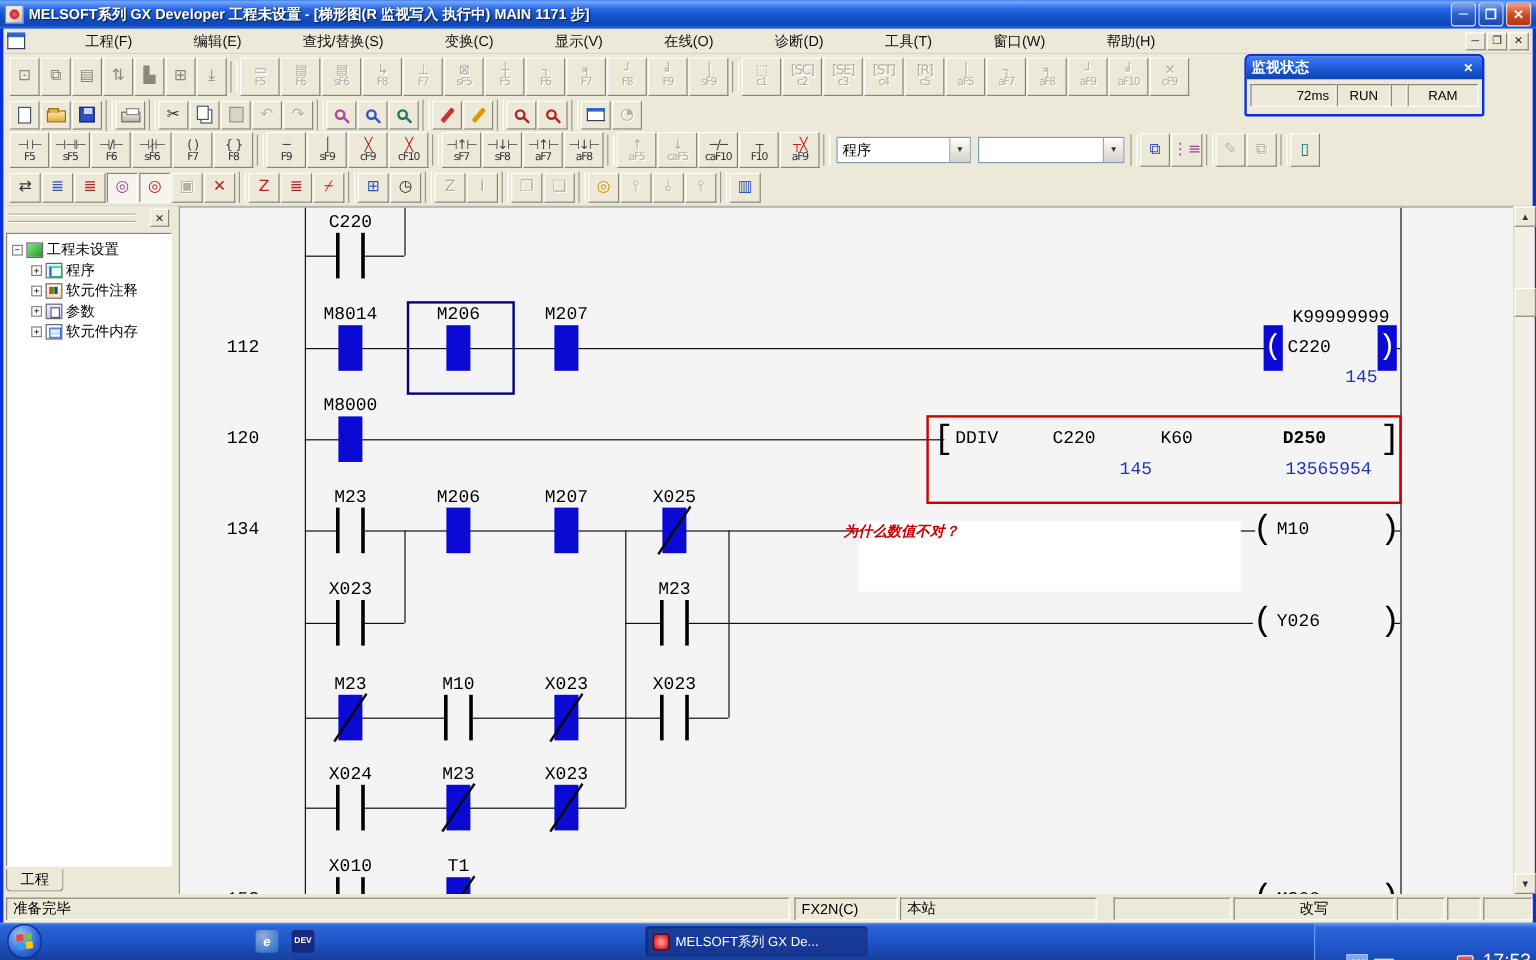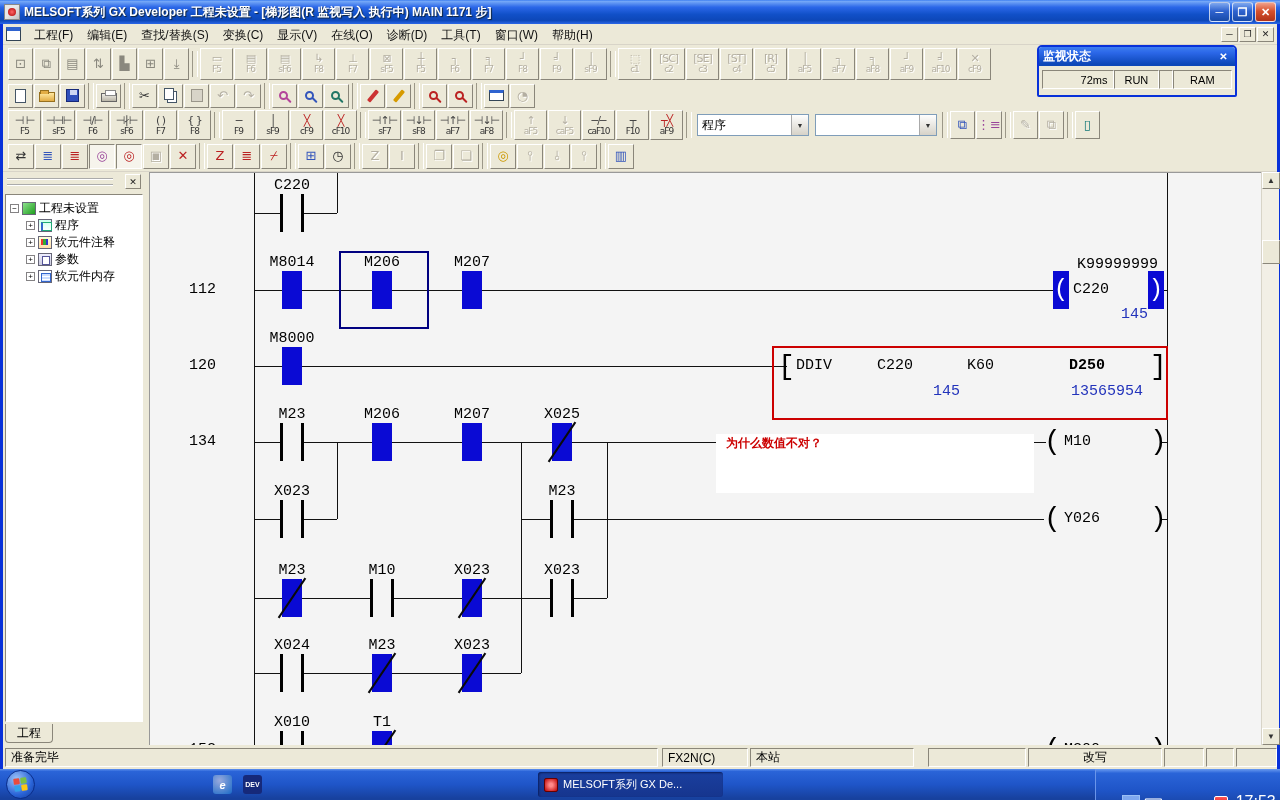--- a/index.html
+++ b/index.html
@@ -13,21 +13,21 @@
   #title-text { font-size:12px; font-weight:bold; text-shadow:1px 1px 1px #123; white-space:nowrap; overflow:hidden; flex:1; }
   .titlebtn { width:21px; height:20px; margin-left:2px; border-radius:3px; border:1px solid rgba(255,255,255,.7);
     color:#fff; font-size:11px; font-weight:bold; display:flex; align-items:center; justify-content:center;
     background:linear-gradient(#7fa8ef,#2f63cf 45%,#174aa8); }
   .titlebtn.close { background:linear-gradient(#f0a08a,#d6512d 45%,#b13318); }
   #app-icon { width:16px; height:16px; margin-right:4px; background:linear-gradient(135deg,#e8e8e8 45%,#c0c0c0); border:1px solid #888; position:relative; }
   #app-icon::after { content:""; position:absolute; left:3px; top:3px; width:8px; height:8px; background:radial-gradient(#f66,#a00); border-radius:50%; }
 
   #menubar { position:absolute; left:0; top:24px; width:1274px; height:21px; background:#ece9d8; border-bottom:1px solid #d8d4c8; display:flex; align-items:center; padding:0 3px; }
   #mdi-icon { width:15px; height:14px; background:#fff; border:1px solid #345; border-top:4px solid #2f63cf; margin-right:6px; }
-  .menu-item { font-size:12px; color:#111; padding:2px 7px; white-space:nowrap; }
+  .menu-item { font-size:12px; color:#111; padding:2px 7px; white-space:nowrap;margin-left:37px; }
   #mdi-ctrls { margin-left:auto; display:flex; }
   .mdibtn { width:17px; height:15px; margin-left:1px; background:#ece9d8; border:1px solid; border-color:#fff #8a867a #8a867a #fff; font-size:9px; color:#222; display:flex; align-items:center; justify-content:center; }
 
   
   .tb-row { position:absolute; left:0; width:1274px; display:flex; align-items:center; padding-left:5px; background:#ece9d8; }
   #tb1 { top:45px; height:37px; }
   #tb2 { top:82px; height:27px; }
   #tb3 { top:109px; height:32px; }
   #tb4 { top:141px; height:31px; border-bottom:1px solid #d8d4c8; }
   .tb-btn { height:24px; min-width:25px; margin-right:1px; background:#ece9d8; border:1px solid; border-color:#fff #8a867a #8a867a #fff;
@@ -664,21 +664,21 @@
       <div class="ltxt big" style="left: 628px; top: 174px;">[</div>
       <div class="ltxt" style="left: 646px; top: 184px;">DDIV</div>
       <div class="ltxt" style="left: 727px; top: 184px;">C220</div>
       <div class="ltxt" style="left: 817px; top: 184px;">K60</div>
       <div class="ltxt" style="left: 919px; top: 184px; font-weight: bold;">D250</div>
       <div class="ltxt big" style="left: 1000px; top: 174px;">]</div>
       <div class="ltxt val" style="right: 301px; top: 210px;">145</div>
       <div class="ltxt val" style="right: 118px; top: 210px;">13565954</div>
       <div id="selbox" style="left: 189px; top: 78px; width: 90px; height: 78px;"></div>
       <div id="annot" style="left: 566px; top: 261px; width: 318px; height: 59px;"></div>
-      <div id="annot-text" style="left: 576px; top: 262px;">为什么数值不对？</div>
+      <div id="annot-text" style="left: 553px; top: 262px; font-style: italic;">为什么数值不对？</div>
       <div id="redbox" style="left: 622px; top: 173px; width: 396px; height: 74px;"></div>
     </div>
 
   <div id="vscroll">
     <div class="sbtn" style="top:0">▲</div>
     <div id="sthumb"></div>
     <div class="sbtn" style="bottom:0;top:auto">▼</div>
   </div>
 
   <div id="statusbar">

